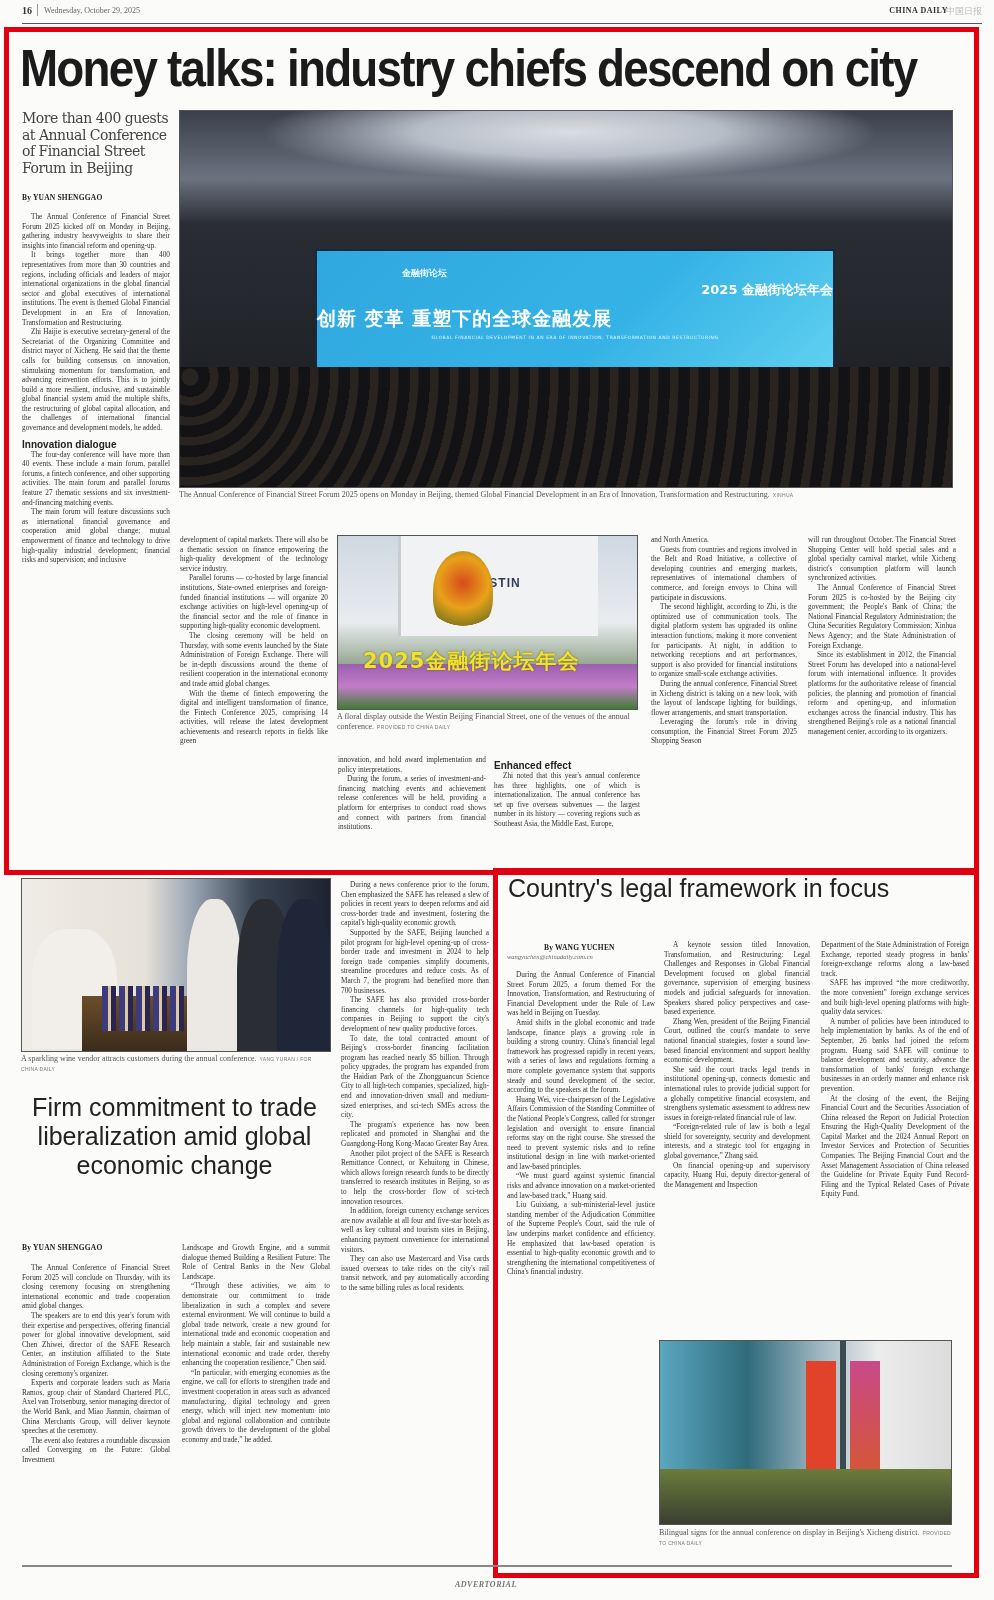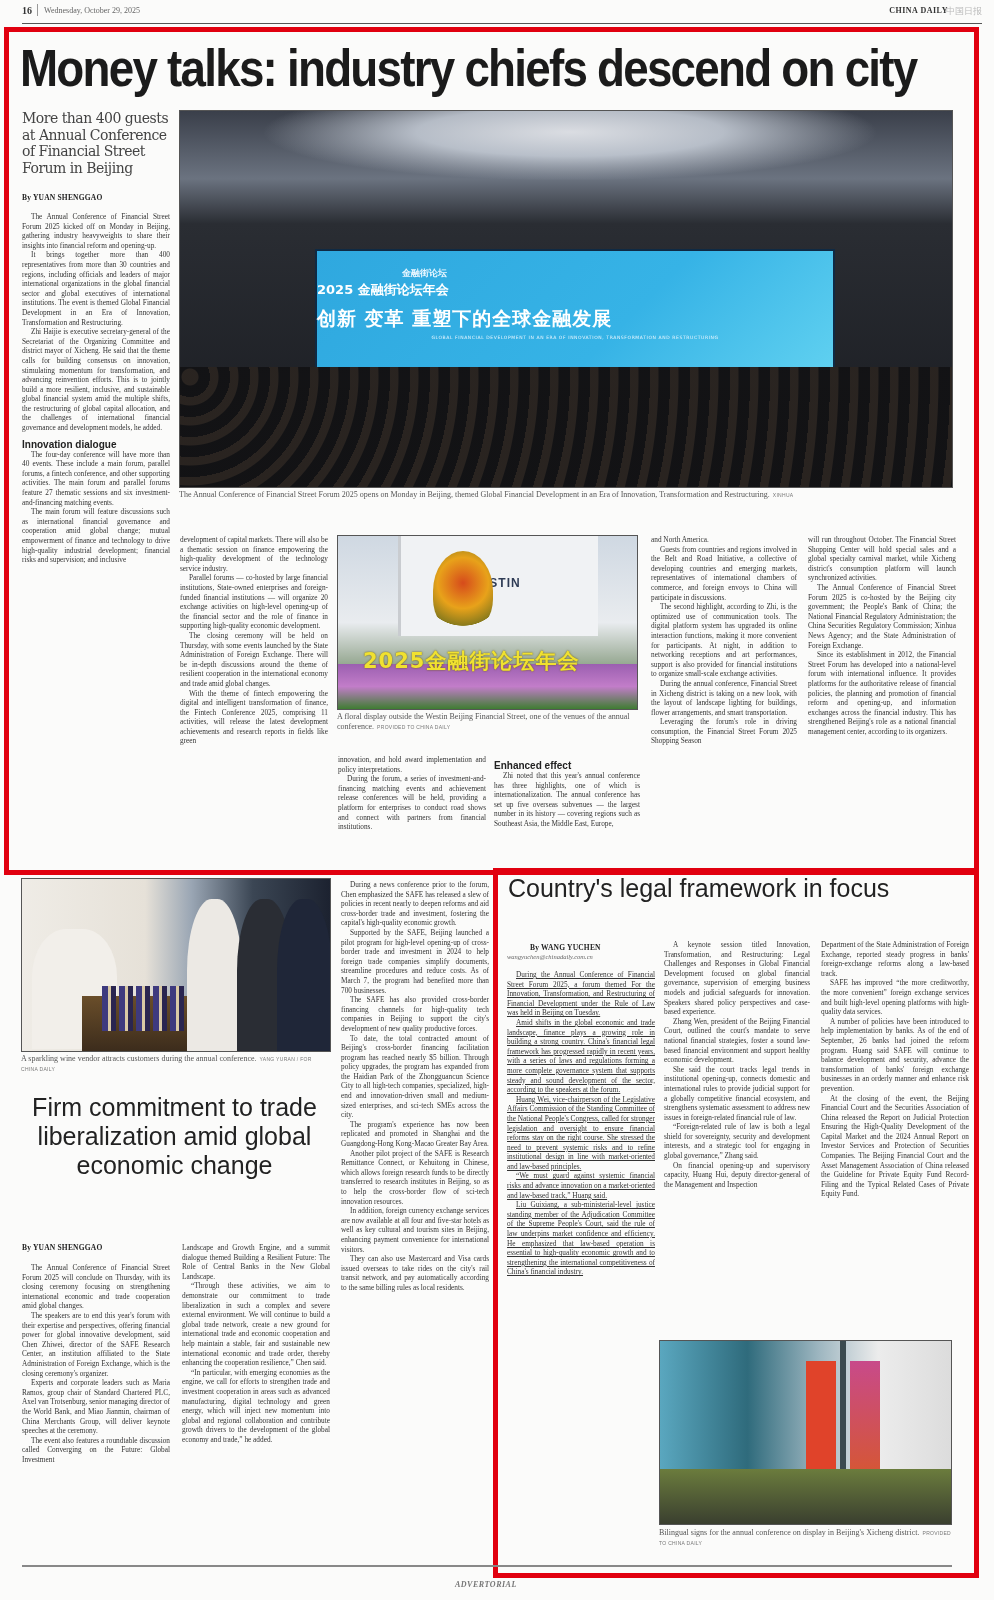--- a/index.html
+++ b/index.html
@@ -35,21 +35,21 @@
   .caption { font: 8px "Liberation Serif", serif; line-height: 10px; color: #555; }
   .credit { font: 5px "Liberation Sans", sans-serif; color: #777; letter-spacing: 0.3px; text-transform: uppercase; margin-left: 3px; }
 
   
   .photo { overflow: hidden; border: 1px solid #555; }
   .photo-hall { left: 179px; top: 110px; width: 774px; height: 378px;
     background: linear-gradient(180deg, #3a3f4a 0%, #6b7380 18%, #2a2d33 30%, #181a1f 100%); }
   .hall-screen { position: absolute; left: 135px; top: 138px; width: 520px; height: 120px;
     background: linear-gradient(135deg, #2fa8df 0%, #36b3e6 60%, #5fd0f0 100%); border: 2px solid #0f2a44; }
   .hall-screen .s-logo { position: absolute; left: 85px; top: 16px; font: bold 9px "DejaVu Sans", sans-serif; color: #eaf7ff; }
-  .hall-screen .s-year { position: absolute; left: 0; width: 100%; top: 30px; text-align: left; font: bold 13px "DejaVu Sans", sans-serif; color: #ffffff; }
+  .hall-screen .s-year { position: absolute; left: 0; width: 100%; top: 30px; text-align: right; font: bold 13px "DejaVu Sans", sans-serif; color: #ffffff; }
   .hall-screen .s-theme { position: absolute; left: 0; width: 100%; top: 55px; text-align: left; font: bold 19px "DejaVu Sans", sans-serif; color: #ffffff; letter-spacing: 1px; }
   .hall-screen .s-en { position: absolute; left: 0; width: 100%; top: 84px; text-align: center; font: 4.5px "DejaVu Sans", sans-serif; color: #e6f6ff; letter-spacing: 0.6px; }
   .hall-lights { position: absolute; left: 80px; top: 0; width: 620px; height: 70px;
     background: radial-gradient(ellipse at 50% 30%, #f4f6fa 0%, #c9d0da 35%, rgba(0,0,0,0) 70%); opacity: 0.85; }
   .hall-crowd { position: absolute; left: 0; bottom: 0; width: 100%; height: 120px;
     background: repeating-radial-gradient(circle at 10px 10px, #2a2420 0 8px, #121214 9px 20px); opacity: 0.95; }
   .hall-stage { position: absolute; left: 80px; top: 262px; width: 620px; height: 14px; background: #22262c; }
 
   .photo-westin { left: 337px; top: 535px; width: 301px; height: 175px;
     background: linear-gradient(180deg, #cfd8e2 0%, #e9ecef 50%, #a4b3a1 70%, #3d6a33 100%); }
@@ -121,21 +121,21 @@
   <p>Zhi Haijie is executive secretary-general of the Secretariat of the Organizing Committee and district mayor of Xicheng. He said that the theme calls for building consensus on innovation, stimulating momentum for transformation, and advancing reinvention efforts. This is to jointly build a more resilient, inclusive, and sustainable global financial system amid the multiple shifts, the restructuring of global capital allocation, and the challenges of international financial governance and development models, he added.</p>
   <p class="sub">Innovation dialogue</p>
   <p>The four-day conference will have more than 40 events. These include a main forum, parallel forums, a fintech conference, and other supporting activities. The main forum and parallel forums feature 27 thematic sessions and six investment-and-financing matching events.</p>
   <p>The main forum will feature discussions such as international financial governance and cooperation amid global change; mutual empowerment of finance and technology to drive high-quality industrial development; financial risks and supervision; and inclusive</p>
 </div>
 
 <div class="abs col" style="left:180px; top:535px; width:148px;">
   <p style="text-indent:0">development of capital markets. There will also be a thematic session on finance empowering the high-quality development of the technology service industry.</p>
   <p>Parallel forums — co-hosted by large financial institutions, State-owned enterprises and foreign-funded financial institutions — will organize 20 exchange activities on high-level opening-up of the financial sector and the role of finance in supporting high-quality economic development.</p>
   <p>The closing ceremony will be held on Thursday, with some events launched by the State Administration of Foreign Exchange. There will be in-depth discussions around the theme of resilient cooperation in the international economy and trade amid global changes.</p>
-  <p>With the theme of fintech empowering the digital and intelligent transformation of finance, the Fintech Conference 2025, comprising 11 activities, will release the latest development achievements and research reports in fields like green</p>
+  <p>With the theme of fintech empowering the digital and intelligent transformation of finance, the Fintech Conference 2025, comprising 14 activities, will release the latest development achievements and research reports in fields like green</p>
 </div>
 
 <div class="abs photo photo-westin">
   <div class="westin-bldg"></div>
   <span class="westin-sign">WESTIN</span>
   <div class="westin-phoenix"></div>
   <div class="westin-flowers"></div>
   <span class="westin-text">2025金融街论坛年会</span>
 </div>
 <div class="abs caption" style="left:337px; top:712px; width:300px;">
@@ -186,35 +186,35 @@
   <p>The speakers are to end this year's forum with their expertise and perspectives, offering financial power for global innovative development, said Chen Zhiwei, director of the SAFE Research Center, an institution affiliated to the State Administration of Foreign Exchange, which is the closing ceremony's organizer.</p>
   <p>Experts and corporate leaders such as Maria Ramos, group chair of Standard Chartered PLC, Axel van Trotsenburg, senior managing director of the World Bank, and Miao Jianmin, chairman of China Merchants Group, will deliver keynote speeches at the ceremony.</p>
   <p>The event also features a roundtable discussion called Converging on the Future: Global Investment</p>
 </div>
 <div class="abs col" style="left:182px; top:1243px; width:148px;">
   <p style="text-indent:0">Landscape and Growth Engine, and a summit dialogue themed Building a Resilient Future: The Role of Central Banks in the New Global Landscape.</p>
   <p>“Through these activities, we aim to demonstrate our commitment to trade liberalization in such a complex and severe external environment. We will continue to build a global trade network, create a new ground for international trade and economic cooperation and help maintain a stable, fair and sustainable new international economic and trade order, thereby enhancing the cooperation resilience,” Chen said.</p>
   <p>“In particular, with emerging economies as the engine, we call for efforts to strengthen trade and investment cooperation in areas such as advanced manufacturing, digital technology and green energy, which will inject new momentum into global and regional collaboration and contribute growth drivers to the development of the global economy and trade,” he added.</p>
 </div>
 <div class="abs col" style="left:341px; top:880px; width:148px;">
-  <p>During a news conference prior to the forum, Chen emphasized the SAFE has released a slew of policies in recent nearly to deepen reforms and aid cross-border trade and investment, fostering the capital's high-quality economic growth.</p>
+  <p>During a news conference prior to the forum, Chen emphasized the SAFE has released a slew of policies in recent years to deepen reforms and aid cross-border trade and investment, fostering the capital's high-quality economic growth.</p>
   <p>Supported by the SAFE, Beijing launched a pilot program for high-level opening-up of cross-border trade and investment in 2024 to help foreign trade companies simplify documents, streamline procedures and reduce costs. As of March 7, the program had benefited more than 700 businesses.</p>
   <p>The SAFE has also provided cross-border financing channels for high-quality tech companies in Beijing to support the city's development of new quality productive forces.</p>
   <p>To date, the total contracted amount of Beijing's cross-border financing facilitation program has reached nearly $5 billion. Through policy upgrades, the program has expanded from the Haidian Park of the Zhongguancun Science City to all high-tech companies, specialized, high-end and innovation-driven small and medium-sized enterprises, and sci-tech SMEs across the city.</p>
   <p>The program's experience has now been replicated and promoted in Shanghai and the Guangdong-Hong Kong-Macao Greater Bay Area.</p>
   <p>Another pilot project of the SAFE is Research Remittance Connect, or Kehuitong in Chinese, which allows foreign research funds to be directly transferred to research institutes in Beijing, so as to help the cross-border flow of sci-tech innovation resources.</p>
   <p>In addition, foreign currency exchange services are now available at all four and five-star hotels as well as key cultural and tourism sites in Beijing, enhancing payment convenience for international visitors.</p>
   <p>They can also use Mastercard and Visa cards issued overseas to take rides on the city's rail transit network, and pay automatically according to the same billing rules as local residents.</p>
 </div>
 
 <h2 class="abs headline2" style="left:508px; top:874px; width:460px; white-space:nowrap;">Country's legal framework in focus</h2>
-<div class="abs byline" style="left:482px; top:943px;padding-left:48px;">By WANG YUCHEN</div>
+<div class="abs byline" style="left:496px; top:943px;padding-left:48px;">By WANG YUCHEN</div>
 <div class="abs byline-email" style="left:507px; top:953px;">wangyuchen@chinadaily.com.cn</div>
 
-<div class="abs col" style="left:507px; top:970px; width:148px;text-decoration:underline;">
+<div class="abs col" style="left:507px; top:970px; width:148px;">
   <p>During the Annual Conference of Financial Street Forum 2025, a forum themed For the Innovation, Transformation, and Restructuring of Financial Development under the Rule of Law was held in Beijing on Tuesday.</p>
   <p>Amid shifts in the global economic and trade landscape, finance plays a growing role in building a strong country. China's financial legal framework has progressed rapidly in recent years, with a series of laws and regulations forming a more complete governance system that supports steady and sound development of the sector, according to the speakers at the forum.</p>
   <p>Huang Wei, vice-chairperson of the Legislative Affairs Commission of the Standing Committee of the National People's Congress, called for stronger legislation and oversight to ensure financial reforms stay on the right course. She stressed the need to prevent systemic risks and to refine institutional design in line with market-oriented and law-based principles.</p>
   <p>“We must guard against systemic financial risks and advance innovation on a market-oriented and law-based track,” Huang said.</p>
   <p>Liu Guixiang, a sub-ministerial-level justice standing member of the Adjudication Committee of the Supreme People's Court, said the rule of law underpins market confidence and efficiency. He emphasized that law-based operation is essential to high-quality economic growth and to strengthening the international competitiveness of China's financial industry.</p>
 </div>
 <div class="abs col" style="left:664px; top:940px; width:146px;">
   <p>A keynote session titled Innovation, Transformation, and Restructuring: Legal Challenges and Responses in Global Financial Development focused on global financial governance, supervision of emerging business models and judicial safeguards for innovation. Speakers shared policy perspectives and case-based experience.</p>
   <p>Zhang Wen, president of the Beijing Financial Court, outlined the court's mandate to serve national financial strategies, foster a sound law-based financial environment and support healthy economic development.</p>
   <p>She said the court tracks legal trends in institutional opening-up, connects domestic and international rules to provide judicial support for a globally competitive financial ecosystem, and strengthens systematic assessment to address new issues in foreign-related financial rule of law.</p>

